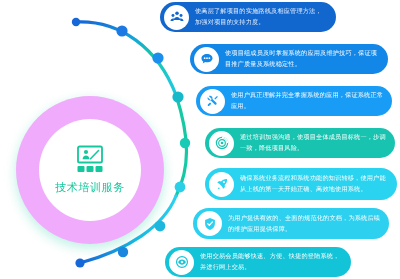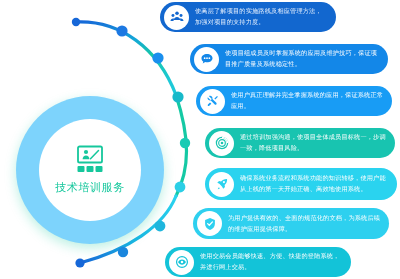--- a/index.html
+++ b/index.html
@@ -22,21 +22,21 @@
   }
 
   
   .hub {
     position: absolute;
     left: 16px;
     top: 96px;
     width: 148px;
     height: 148px;
     border-radius: 50%;
-    background: #7dd3fc;
+    background: #f0abfc;
     box-shadow: 0 4px 12px rgba(16,201,154,0.28);
   }
   .hub-inner {
     position: absolute;
     left: 23px;
     top: 23px;
     width: 102px;
     height: 102px;
     border-radius: 50%;
     background: #ffffff;

